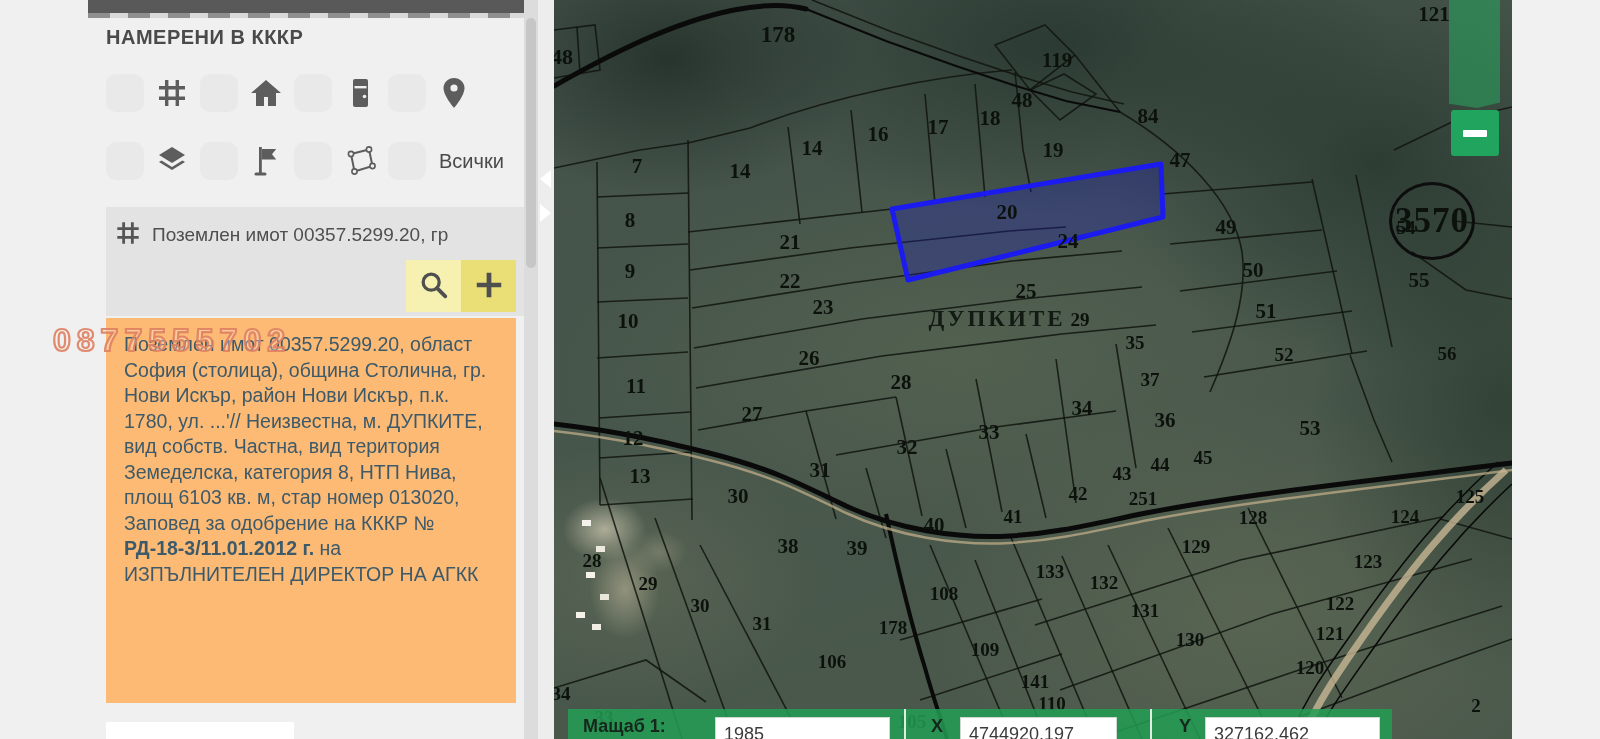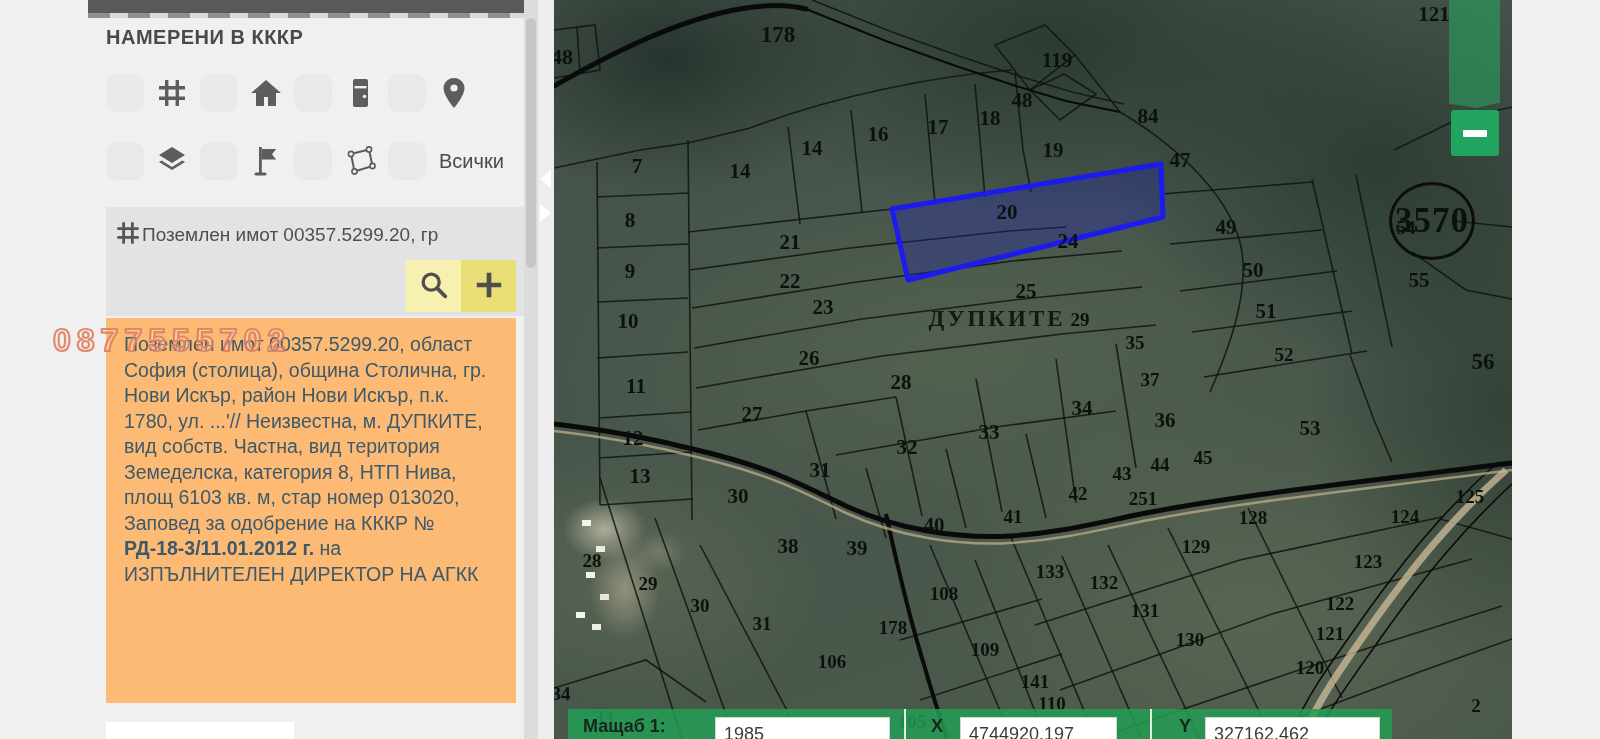--- a/index.html
+++ b/index.html
@@ -13,21 +13,21 @@
   #found-header{position:absolute;left:106px;top:26px;font-size:20px;font-weight:bold;color:#4a4a4a;letter-spacing:.5px;}
   .filter-row{position:absolute;left:106px;display:flex;align-items:center;gap:9px;}
   #filter-row-1{top:74px;}
   #filter-row-2{top:142px;}
   .cb{width:38px;height:38px;background:#e9e9e9;border-radius:10px;flex:0 0 auto;}
   .ficon{width:38px;height:38px;display:flex;align-items:center;justify-content:center;flex:0 0 auto;}
   .ficon svg{display:block;}
   #all-label{font-size:20px;color:#4a4a4a;margin-left:4px;white-space:nowrap;}
 
   #result-row{position:absolute;left:106px;top:207px;width:418px;height:109px;background:#e3e3e3;}
-  #result-line{position:absolute;left:8px;top:12px;display:flex;align-items:center;width:410px;overflow:hidden;}
+  #result-line{position:absolute;left:8px;top:12px;display:flex;align-items:center;gap:10px;width:410px;overflow:hidden;}
   #result-text{font-size:19px;color:#4f4f4f;white-space:nowrap;}
   #result-buttons{position:absolute;right:8px;bottom:4px;display:flex;}
   .yellow-btn{width:55px;height:52px;display:flex;align-items:center;justify-content:center;border:none;cursor:pointer;}
   #search-btn{background:#f6f1b0;}
   #add-btn{background:#e9df76;}
 
   #info-box{position:absolute;left:106px;top:318px;width:410px;height:385px;background:#fdba74;
     color:#3d5a6b;font-size:19.5px;line-height:25.5px;padding:14px 18px;box-sizing:border-box;}
   #info-box b{font-weight:bold;}
   #watermark{position:absolute;left:53px;top:322px;z-index:6;font-size:32px;font-weight:bold;letter-spacing:6px;
@@ -313,21 +313,21 @@
         <span class="plabel" style="left: 472px; top: 291px; font-size: 21px;">25</span>
         <span class="plabel" style="left: 699px; top: 270px; font-size: 21px;">50</span>
         <span class="plabel" style="left: 712px; top: 311px; font-size: 21px;">51</span>
         <span class="plabel" style="left: 865px; top: 280px; font-size: 21px;">55</span>
         <span class="plabel" style="left: 852px; top: 228px; font-size: 19px;">54</span>
         <span class="plabel" style="left: 74px; top: 321px; font-size: 21px;">10</span>
         <span class="plabel" style="left: 269px; top: 307px; font-size: 21px;">23</span>
         <span class="plabel" style="left: 526px; top: 320px; font-size: 19px;">29</span>
         <span class="plabel" style="left: 581px; top: 343px; font-size: 19px;">35</span>
         <span class="plabel" style="left: 730px; top: 355px; font-size: 19px;">52</span>
-        <span class="plabel" style="left: 893px; top: 362px; font-size: 23px; margin-left: 36px;">56</span>
+        <span class="plabel" style="left: 893px; top: 354px; font-size: 19px;">56</span>
         <span class="plabel" style="left: 82px; top: 386px; font-size: 21px; text-align: right;">11</span>
         <span class="plabel" style="left: 255px; top: 358px; font-size: 21px;">26</span>
         <span class="plabel" style="left: 347px; top: 382px; font-size: 21px;">28</span>
         <span class="plabel" style="left: 596px; top: 380px; font-size: 19px;">37</span>
         <span class="plabel" style="left: 528px; top: 408px; font-size: 21px;">34</span>
         <span class="plabel" style="left: 435px; top: 432px; font-size: 21px;">33</span>
         <span class="plabel" style="left: 611px; top: 420px; font-size: 21px;">36</span>
         <span class="plabel" style="left: 756px; top: 428px; font-size: 21px;">53</span>
         <span class="plabel" style="left: 79px; top: 438px; font-size: 21px;">12</span>
         <span class="plabel" style="left: 198px; top: 414px; font-size: 21px;">27</span>

